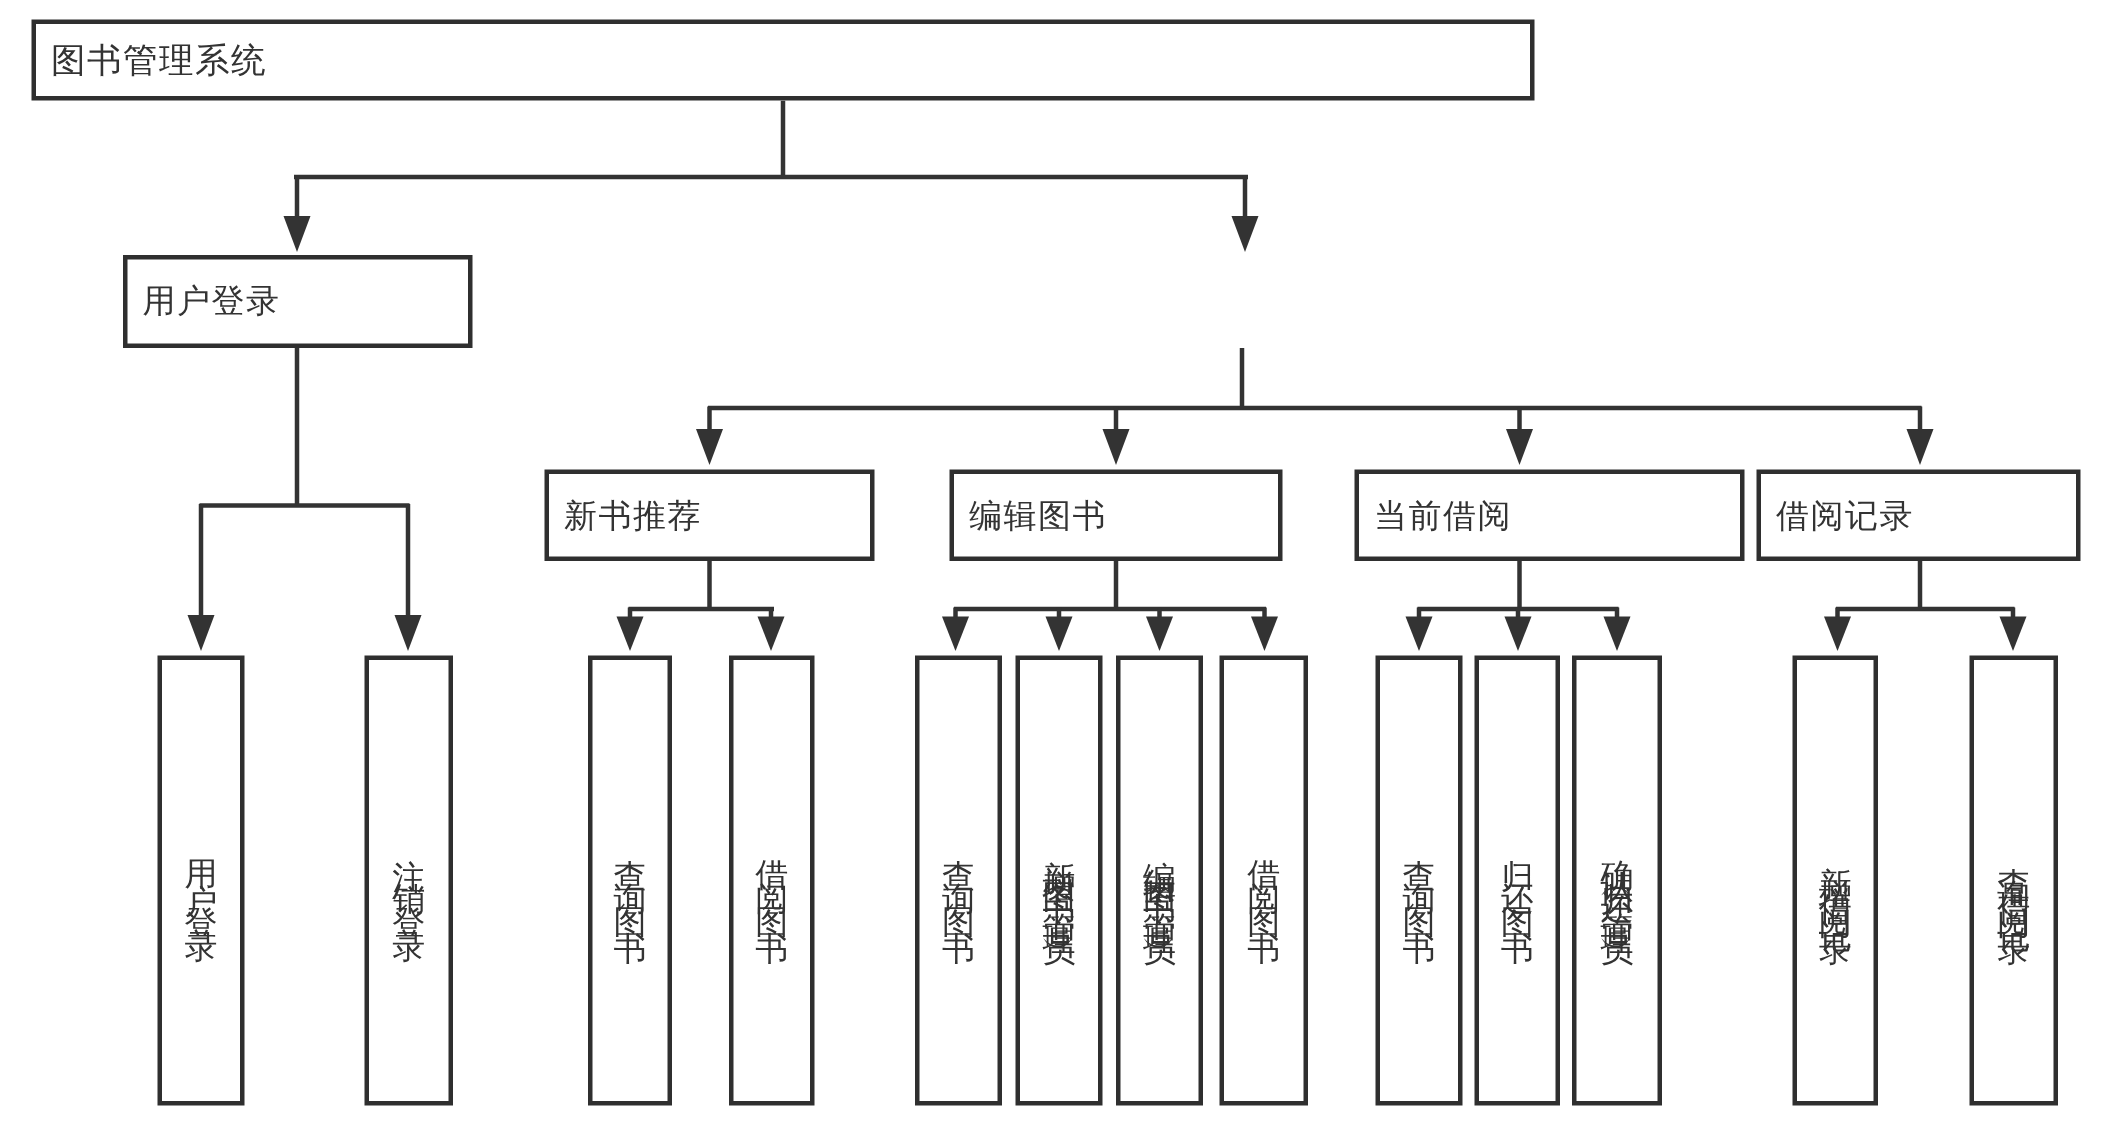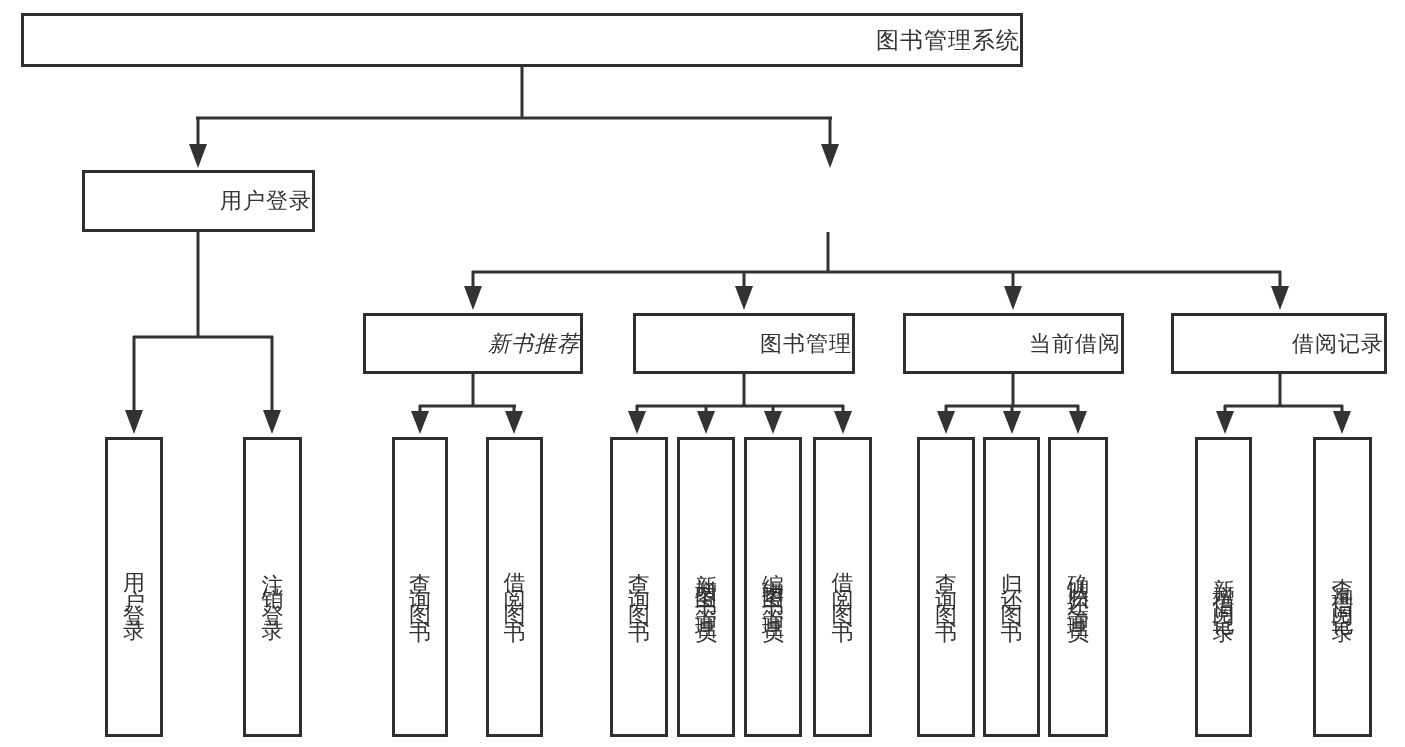--- a/index.html
+++ b/index.html
@@ -20,21 +20,21 @@
   #connectors{
     position:absolute;left:0;top:0;width:1405px;height:747px;
     pointer-events:none;
   }
   #connectors line{stroke:var(--line);stroke-width:3;}
   #connectors polygon{fill:var(--line);}
   .hbox{
     position:absolute;
     background:var(--background);
     border:3px solid var(--border);
-    display:flex;align-items:center;justify-content:flex-end;
+    display:flex;align-items:center;justify-content:flex-start;
     font-size:22px;color:var(--text);
     letter-spacing:1px;
     box-sizing:border-box;
     z-index:2;
     padding-left:10px;
   }
   .root{font-size:23px;}
   .vbox{
     position:absolute;
     top:437px;height:300px;
@@ -132,27 +132,27 @@
   </svg>
 
   <div class="hbox root" style="left:21px;top:13px;width:1002px;height:54px;">
     <span>图书管理系统</span>
   </div>
 
   <div class="hbox" style="left:82px;top:170px;width:233px;height:62px;">
     <span>用户登录</span>
   </div>
 
-  <div class="hbox" style="left:363px;top:313px;width:220px;height:61px;font-style:italic;">
+  <div class="hbox" style="left:363px;top:313px;width:220px;height:61px;">
     <span>新书推荐</span>
   </div>
   <div class="hbox" style="left:633px;top:313px;width:222px;height:61px;">
-    <span>图书管理</span>
+    <span>编辑图书</span>
   </div>
-  <div class="hbox" style="left:903px;top:313px;width:221px;height:61px;">
+  <div class="hbox" style="left:903px;top:313px;width:260px;height:61px;">
     <span>当前借阅</span>
   </div>
   <div class="hbox" style="left:1171px;top:313px;width:216px;height:61px;">
     <span>借阅记录</span>
   </div>
 
   <div class="vbox ls4" style="left:105px;width:58px;">
     <span class="vlabel">用户登录</span>
   </div>
   <div class="vbox ls4" style="left:243px;width:59px;">

